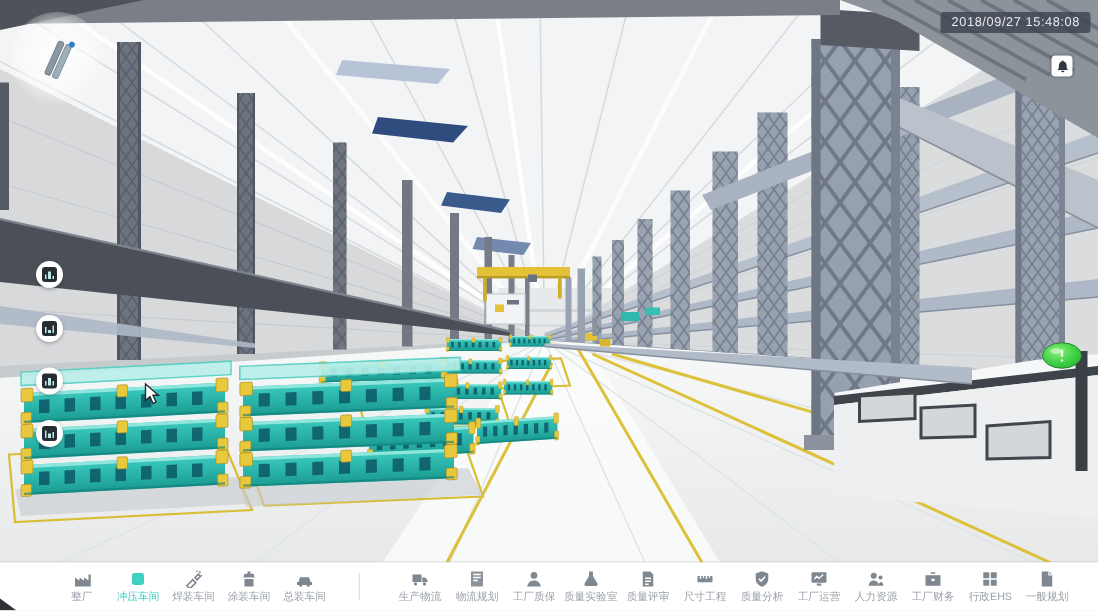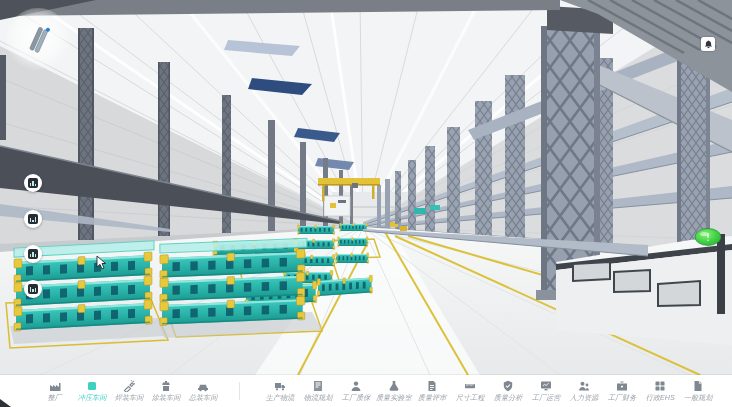--- a/index.html
+++ b/index.html
@@ -14,21 +14,21 @@
   .bell-btn{position:absolute;right:17px;top:37px;width:14px;height:14px;background:#fdfdfd;border-radius:2.5px;
     box-shadow:0 0 2px rgba(0,0,0,.35);display:flex;align-items:center;justify-content:center;cursor:pointer;}
   .side-btn{position:absolute;left:24px;width:18px;height:18px;border-radius:50%;background:#ffffff;
     box-shadow:0 1px 2.5px rgba(40,50,60,.35);display:flex;align-items:center;justify-content:center;cursor:pointer;}
   .side-btn .chip{width:10px;height:10px;background:#262c33;border-radius:2px;display:flex;align-items:flex-end;justify-content:center;gap:1px;padding-bottom:2px;box-sizing:border-box;}
   .side-btn .chip i{display:block;width:1.5px;background:#bfe9e2;}
   
   .toolbar{position:absolute;left:0;bottom:0;width:732px;height:32px;background:#ffffff;display:flex;align-items:center;
     box-shadow:0 -1px 0 rgba(0,0,0,.06);}
   .tb-spacer{width:36px;flex:none;}
-  .tb-item{width:37px;flex:none;display:flex;flex-direction:column;align-items:center;justify-content:center;gap:2px;cursor:pointer;font-style:italic;}
+  .tb-item{width:37px;flex:none;display:flex;flex-direction:column;align-items:center;justify-content:center;gap:2px;cursor:pointer;}
   .tb-item.right{width:38px;justify-content:center;}
   .tb-item svg{width:12px;height:12px;fill:#7f8790;stroke:none;}
   .tb-item .lbl{font-size:7.5px;line-height:1;color:#9aa1a9;white-space:nowrap;transform:scale(.95);}
   .tb-item.selected svg{fill:#3fd0c4;}
   .tb-item.selected .lbl{color:#3fd0c4;}
   .tb-divider{width:1px;height:18px;background:#e3e5e8;margin-left:18px;margin-right:21px;flex:none;}
   .corner-dark{position:absolute;left:0;bottom:0;width:0;height:0;border-bottom:8px solid #2e3135;border-right:11px solid transparent;}
 </style>
 </head>
 <body>
@@ -370,20 +370,21 @@
   <div class="logo-glow">
     <svg width="26" height="32" viewBox="0 0 26 32">
       <g transform="rotate(24 13 16)">
         <rect x="8" y="4" width="4" height="24" rx="1.5" fill="#8a98a3" stroke="#6f7d88" stroke-width=".6"></rect>
         <rect x="13.5" y="4" width="4" height="24" rx="1.5" fill="#9fb0ba" stroke="#7c8a95" stroke-width=".6"></rect>
         <circle cx="17" cy="3" r="2" fill="#2f7fd1"></circle>
       </g>
     </svg>
   </div>
 
+  <div class="timestamp">2018/09/27 15:48:08</div>
 
   <div class="bell-btn">
     <svg width="9" height="9" viewBox="0 0 9 9">
       <path d="M4.5 .4a.7.7 0 01.7.6c1.2.4 1.9 1.4 1.9 2.7v1.6l.9 1.3H1l.9-1.3V3.7c0-1.3.7-2.3 1.9-2.7a.7.7 0 01.7-.6z M3.4 7.1a1.1 1.1 0 002.2 0z" fill="#2f3640"></path>
     </svg>
   </div>
 
   <div class="side-btn" style="top:174px">
     <span class="chip">
         <i style="height:3px"></i>

